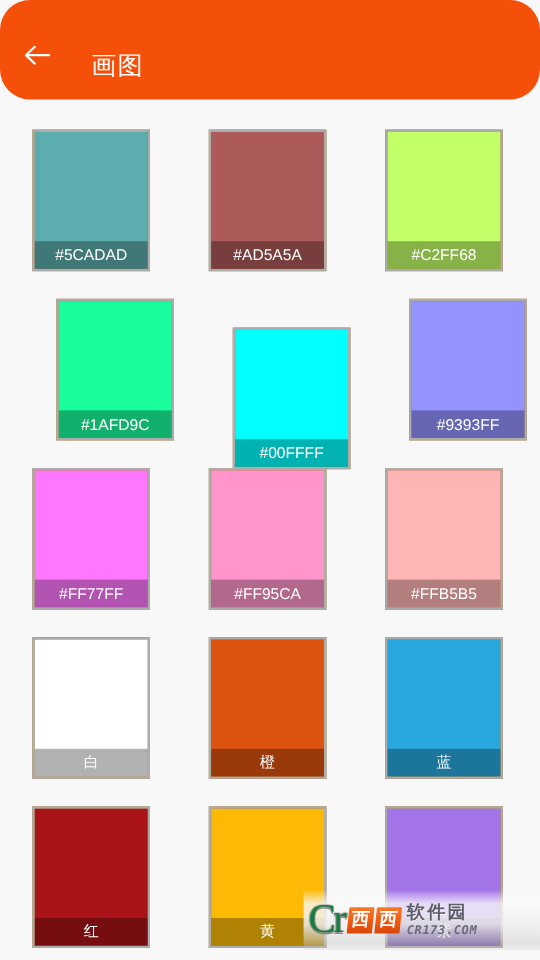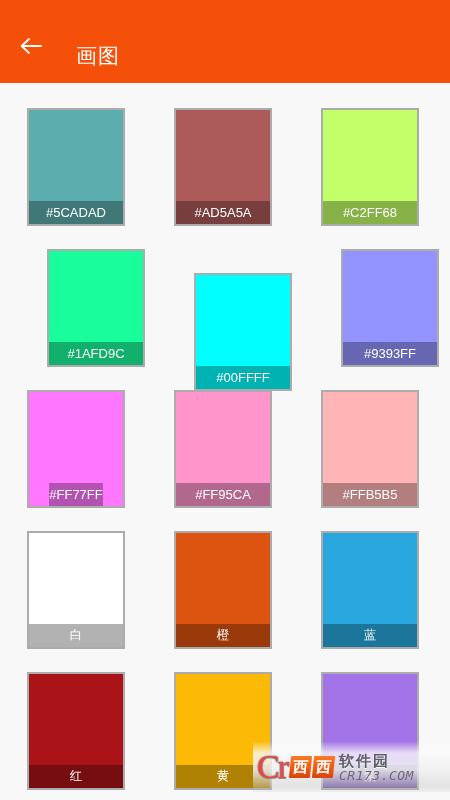--- a/index.html
+++ b/index.html
@@ -19,20 +19,21 @@
   
   #app-bar {
     position: absolute;
     top: 0; left: 0;
     width: 450px;
     height: 83px;
     background: #F4500A;
     display: flex;
     align-items: flex-end;
     padding-bottom: 14px;
+    border-radius: 25px;
   }
 
   #back-button {
     width: 46px;
     height: 46px;
     margin-left: 8px;
     display: flex;
     align-items: center;
     justify-content: center;
     cursor: pointer;
@@ -129,21 +130,21 @@
     inset: 0;
     display: flex;
     align-items: center;
     padding-left: 4px;
   }
 
   .wm-cr {
     font-family: "Liberation Serif", "DejaVu Serif", serif;
     font-size: 34px;
     line-height: 34px;
-    color: #ef4444;
+    color: #15803d;
     text-shadow: 0 1px 0 #8a8a8a, 1px 0 0 #9a9a9a, -1px 0 1px #9a9a9a, 0 -1px 1px #bdbdbd;
     letter-spacing: -2px;
     margin-right: 3px;
     font-weight: 400;
   }
 
   .wm-xi-group { display: flex; gap: 2px; margin-right: 5px; }
 
   .wm-xi {
     background: linear-gradient(180deg, #F97A24 0%, #EF5A12 55%, #D9450A 100%);
@@ -164,23 +165,23 @@
     font-size: 15px;
     line-height: 16px;
     font-weight: bold;
     color: #5D5D6B;
     letter-spacing: 2px;
     text-shadow: 0 1px 0 rgba(255,255,255,0.85);
   }
 
   .wm-url {
     font-family: "DejaVu Sans Mono", "Liberation Mono", monospace;
-    font-size: 13px;
+    font-size: 10px;
     line-height: 11px;
-    font-weight: normal;
+    font-weight: bold;
     color: #6A6A78;
     letter-spacing: 0.5px;
     font-style: italic;
     margin-top: 1px;
   }
 </style>
 </head>
 <body style="background: rgb(248, 248, 248);">
 
 <div id="app-bar" style="background: rgb(244, 80, 10); color: rgb(255, 255, 255);">
@@ -220,21 +221,21 @@
       <div class="swatch-fill" style="background: rgb(0, 255, 255);"></div>
       <div class="tile-label">#00FFFF</div>
     </div>
     <div class="color-tile" style="border-color: rgb(172, 172, 172);">
       <div class="swatch-fill" style="background: rgb(147, 147, 255);"></div>
       <div class="tile-label">#9393FF</div>
     </div>
   </div>
 
   <div class="palette-row">
-    <div class="color-tile" style="border-color: rgb(172, 172, 172); align-items: center;">
+    <div class="color-tile" style="border-color: rgb(172, 172, 172);">
       <div class="swatch-fill" style="background: rgb(255, 119, 255);"></div>
       <div class="tile-label">#FF77FF</div>
     </div>
     <div class="color-tile" style="border-color: rgb(172, 172, 172);">
       <div class="swatch-fill" style="background: rgb(255, 149, 202);"></div>
       <div class="tile-label">#FF95CA</div>
     </div>
     <div class="color-tile" style="border-color: rgb(172, 172, 172);">
       <div class="swatch-fill" style="background: rgb(255, 181, 181);"></div>
       <div class="tile-label">#FFB5B5</div>

